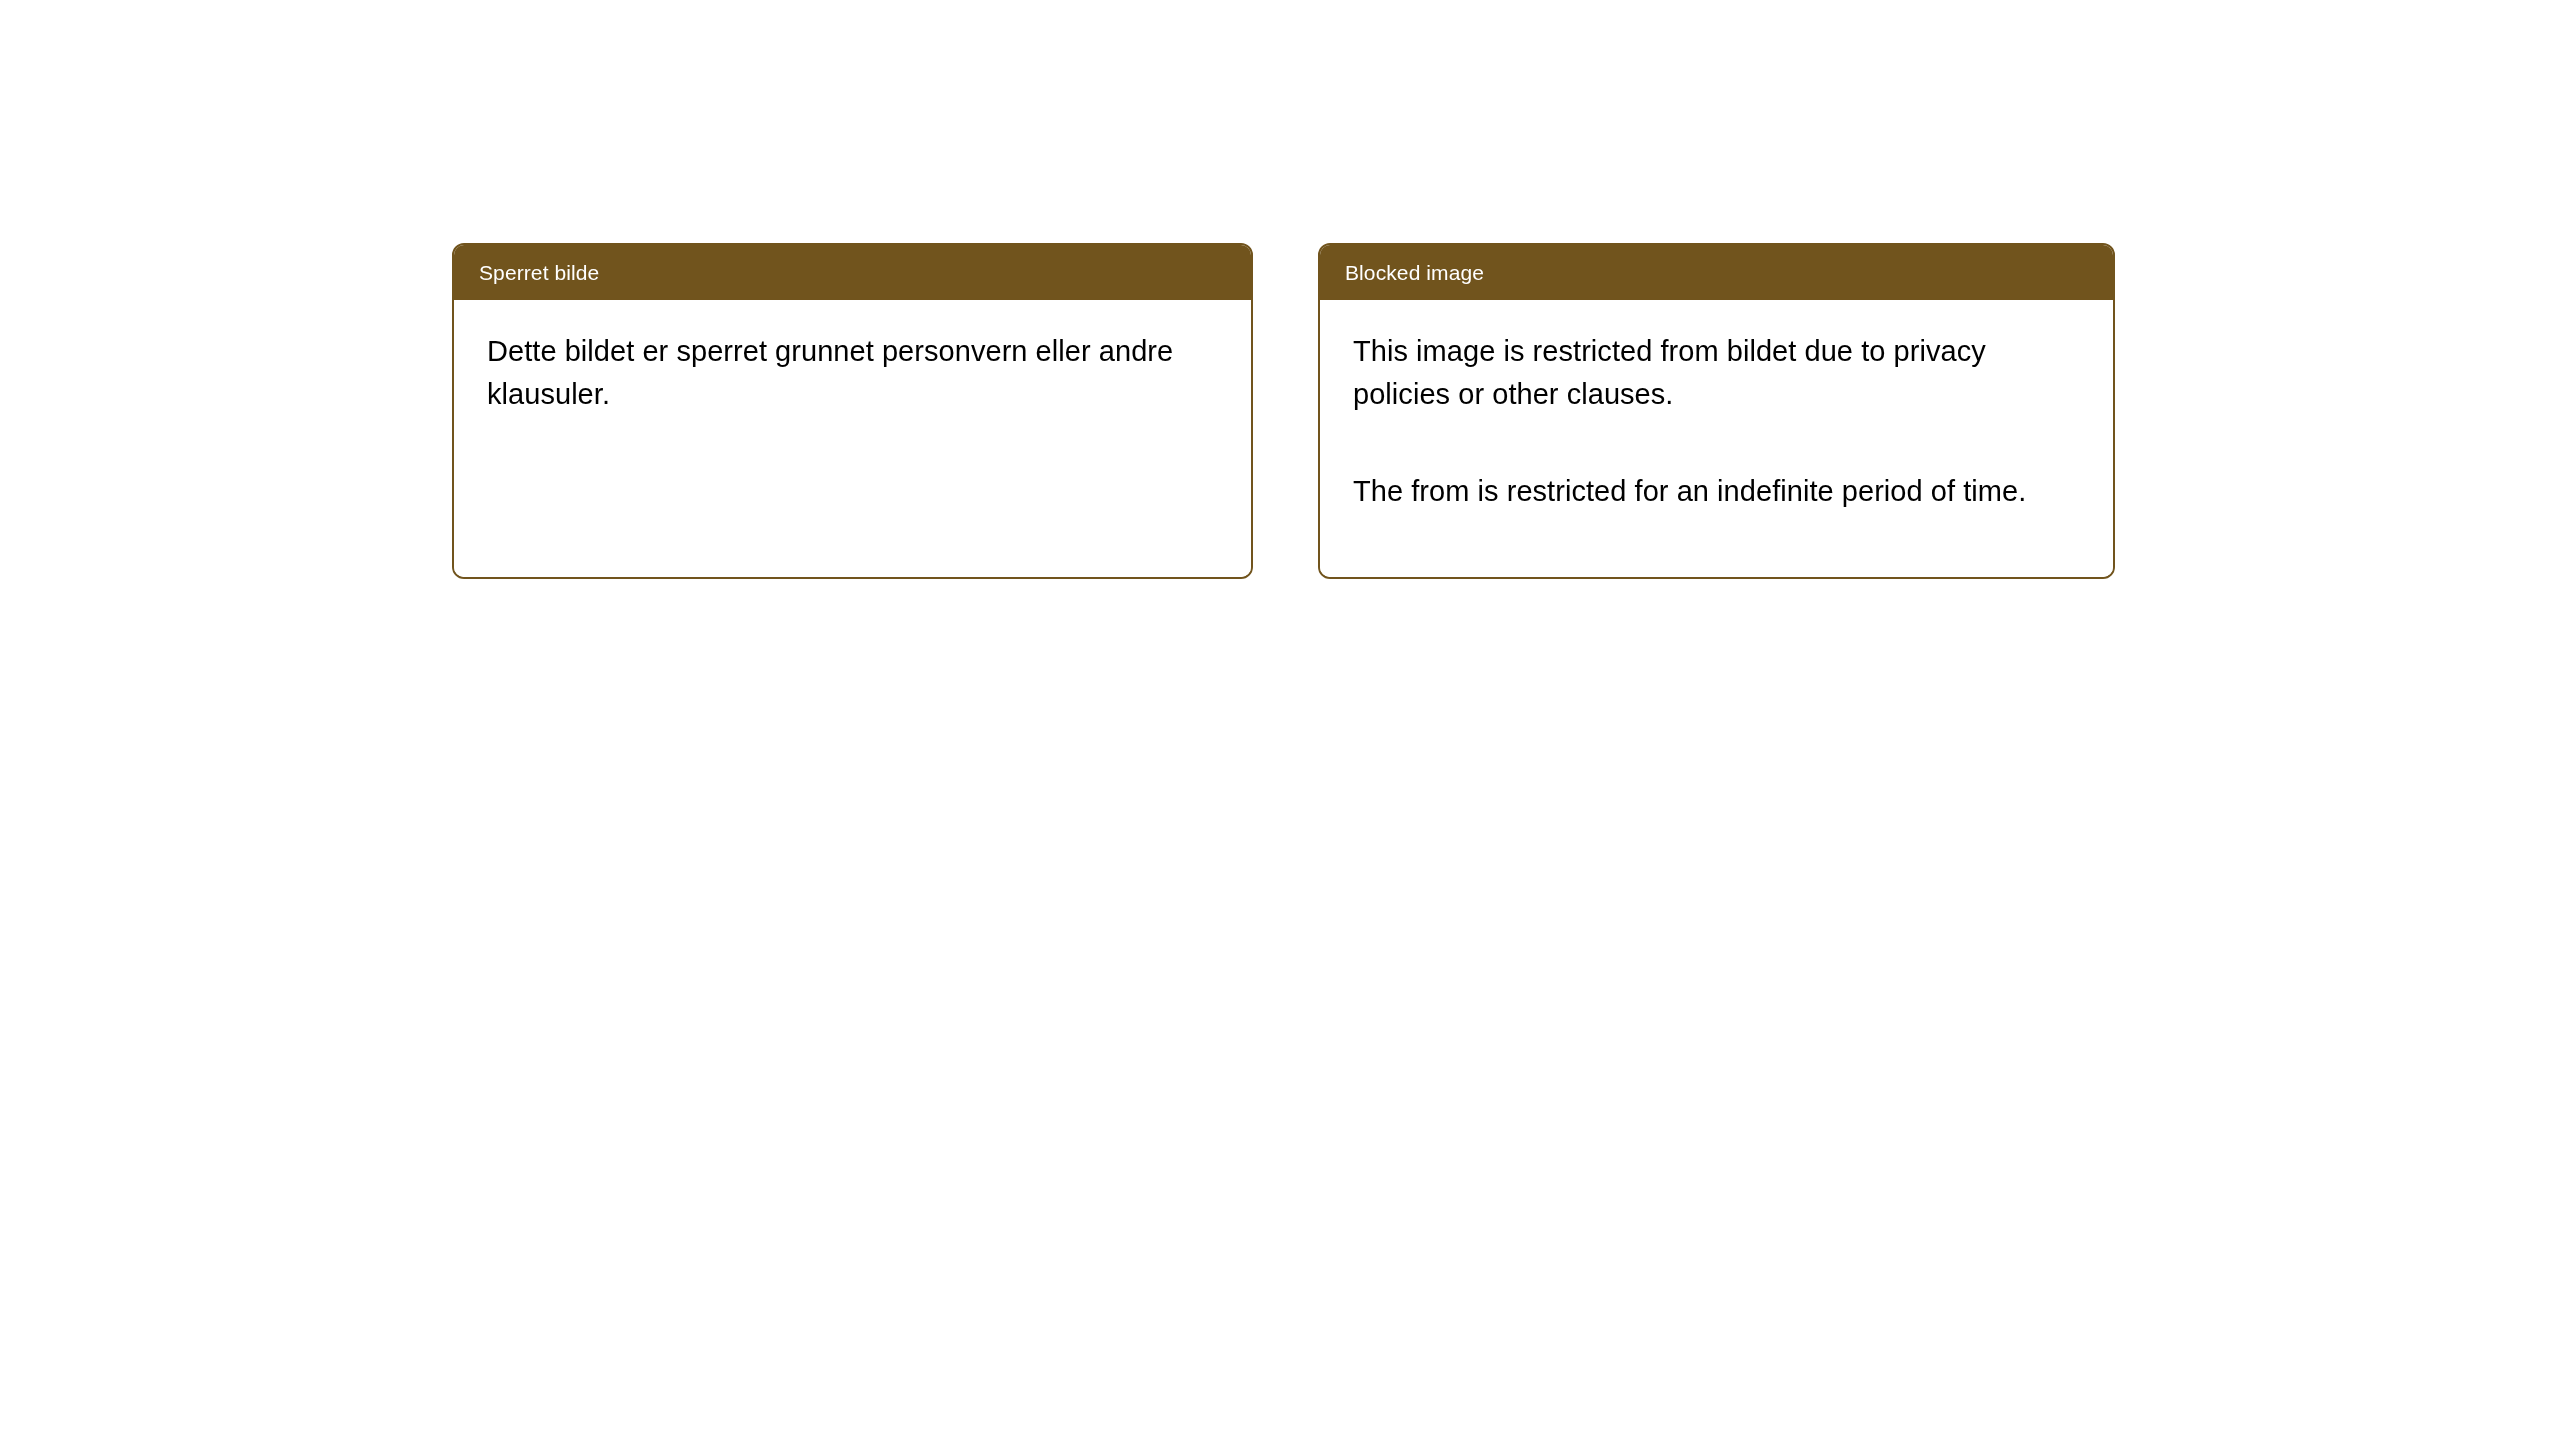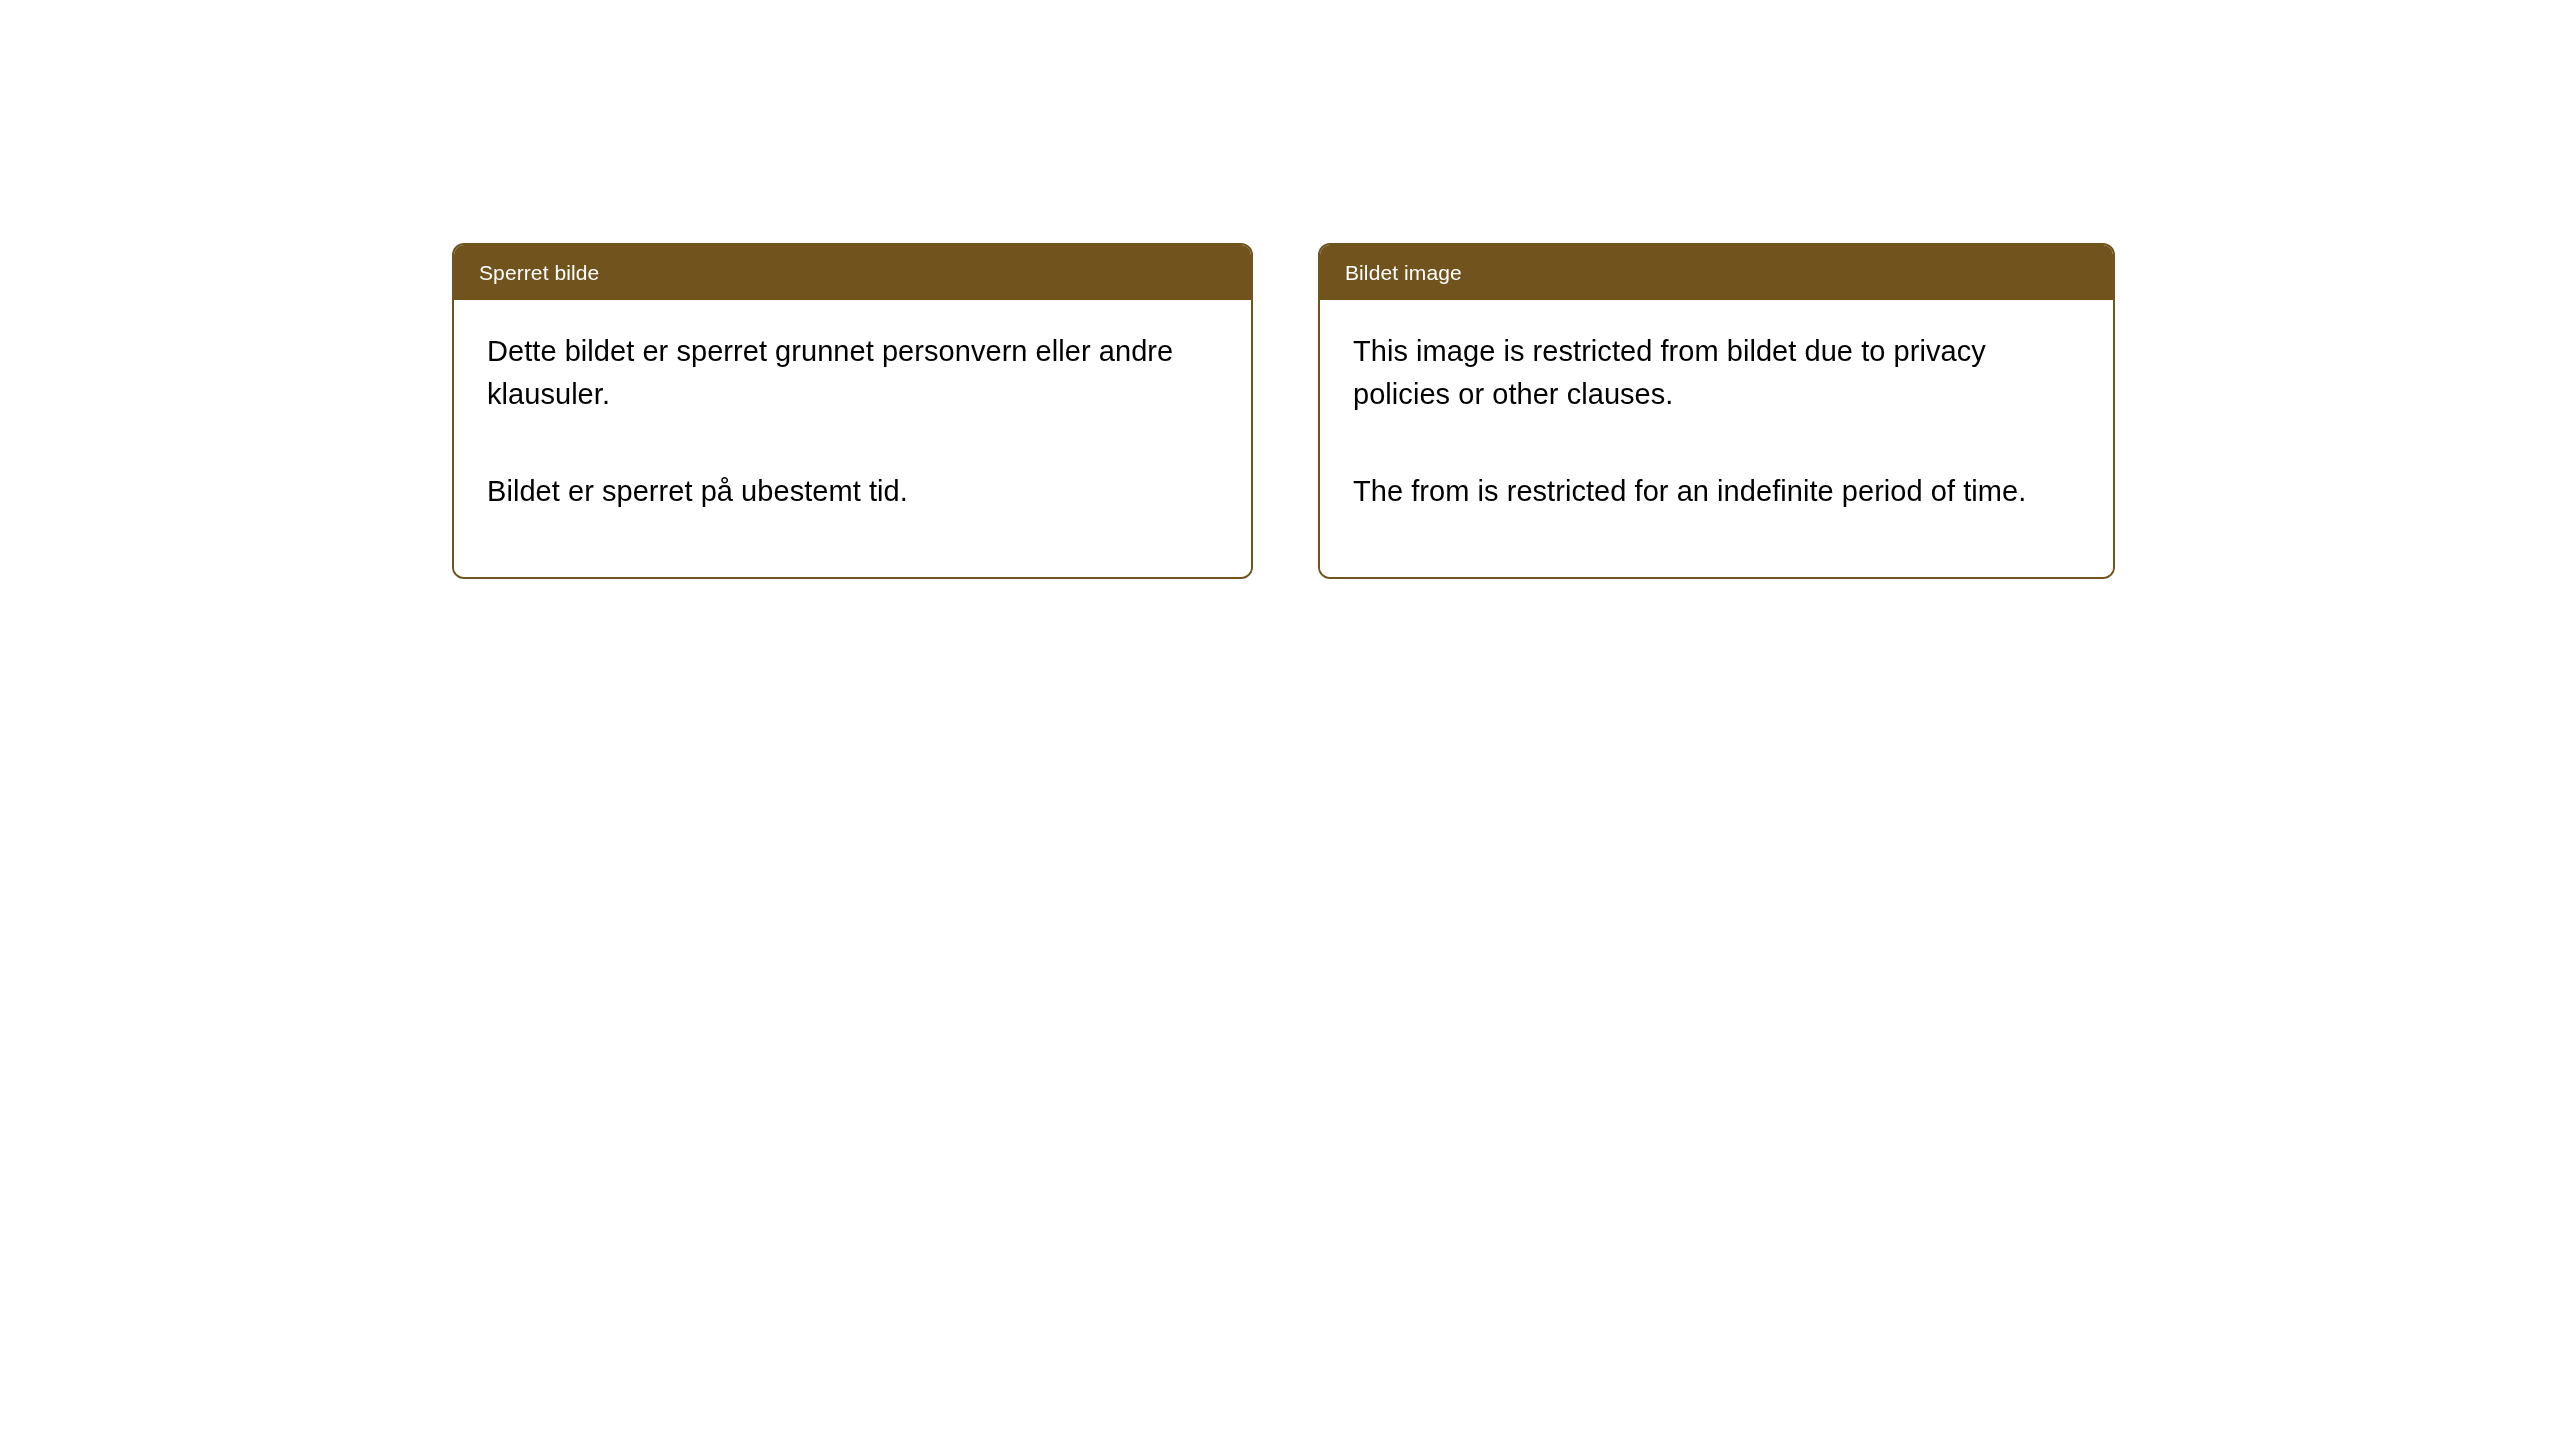--- a/index.html
+++ b/index.html
@@ -93,27 +93,26 @@
 
 <div class="canvas">
 
   <section class="notice-panel panel-left">
     <header class="panel-header">
       <h1 class="panel-title">Sperret bilde</h1>
     </header>
     <div class="panel-body">
       <p class="panel-paragraph">Dette bildet er sperret grunnet personvern eller andre klausuler.</p>
       <div class="paragraph-gap"></div>
-      <p class="panel-paragraph">Bildet er sperret på ubestemt tid.</p>
     </div>
   </section>
 
   <section class="notice-panel panel-right">
     <header class="panel-header">
-      <h1 class="panel-title">Bildet image</h1>
+      <h1 class="panel-title">Blocked image</h1>
     </header>
     <div class="panel-body">
       <p class="panel-paragraph">This image is restricted from bildet due to privacy policies or other clauses.</p>
       <div class="paragraph-gap"></div>
       <p class="panel-paragraph">The from is restricted for an indefinite period of time.</p>
     </div>
   </section>
 
 </div>
 

